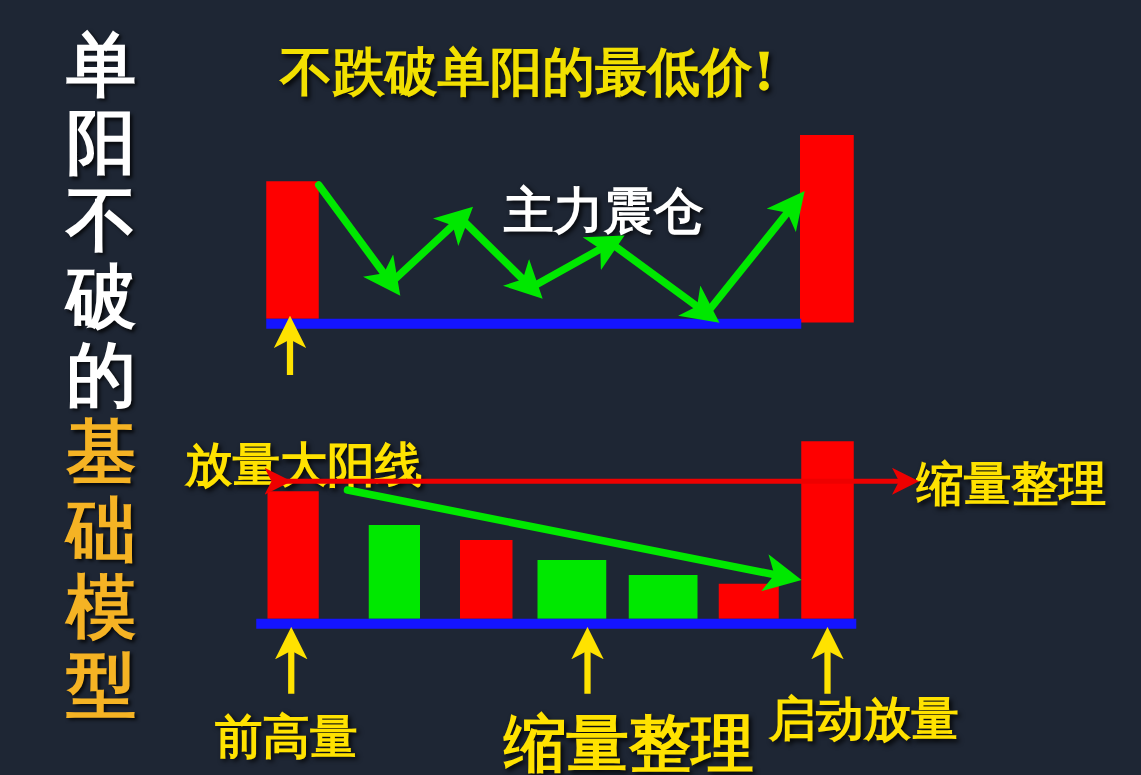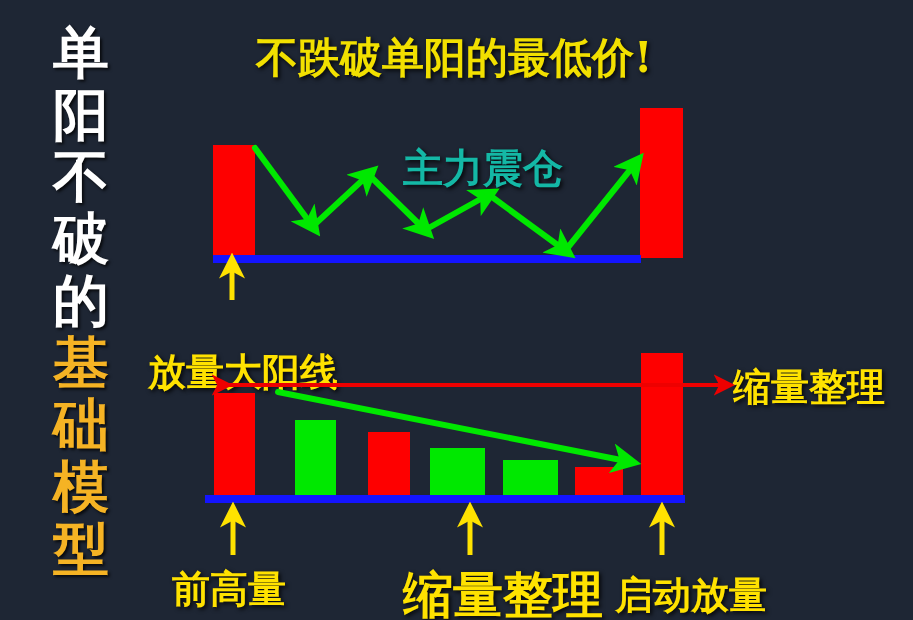--- a/index.html
+++ b/index.html
@@ -32,27 +32,27 @@
 
   
   .cap{
     position:absolute;
     color:#ffe200;
     font-family:"DejaVu Serif","Liberation Serif",serif;
     font-weight:bold;
     white-space:nowrap;
     text-shadow:2px 2px 4px rgba(0,0,0,.85);
   }
-  .cap-title{ left:256px; top:30px;  font-size:42px; color:#f2e000;}
-  .cap-zhuli{ left:403px; top:141px; font-size:40px; color:#14b8a6;}
+  .cap-title{ left:224px; top:30px;  font-size:42px; color:#f2e000;}
+  .cap-zhuli{ left:403px; top:141px; font-size:40px; color:#ffffff;}
   .cap-fangliang{ left:148px; top:307px; font-size:38px;margin-top:40px;}
   .cap-tupo{ left:733px; top:362px; font-size:38px;}
   .cap-qiangao{ left:172px; top:564px; font-size:38px;}
   .cap-suoliang{ left:403px; top:562px; font-size:50px;}
-  .cap-qidong{ left:615px; top:570px; font-size:38px;}
+  .cap-qidong{ left:615px; top:550px; font-size:38px;}
 
   
   .bar{position:absolute;}
   .bar-red{background:#fe0000;}
   .bar-green{background:#00e800;}
 
   
   .baseline{position:absolute;background:#1414ff;}
 
   svg.overlay{position:absolute;left:0;top:0;width:913px;height:620px;pointer-events:none;}

